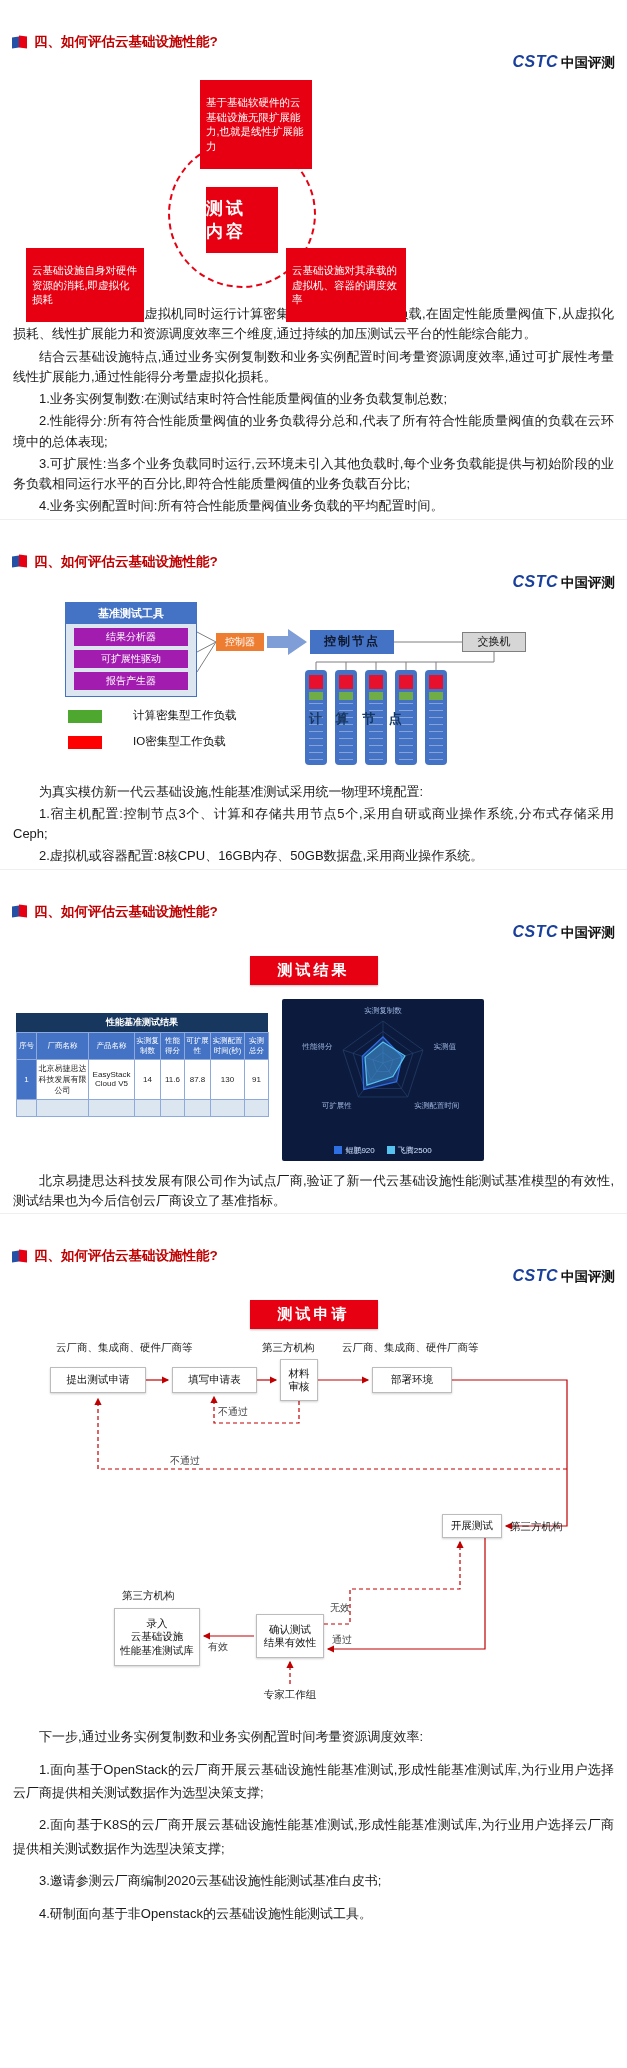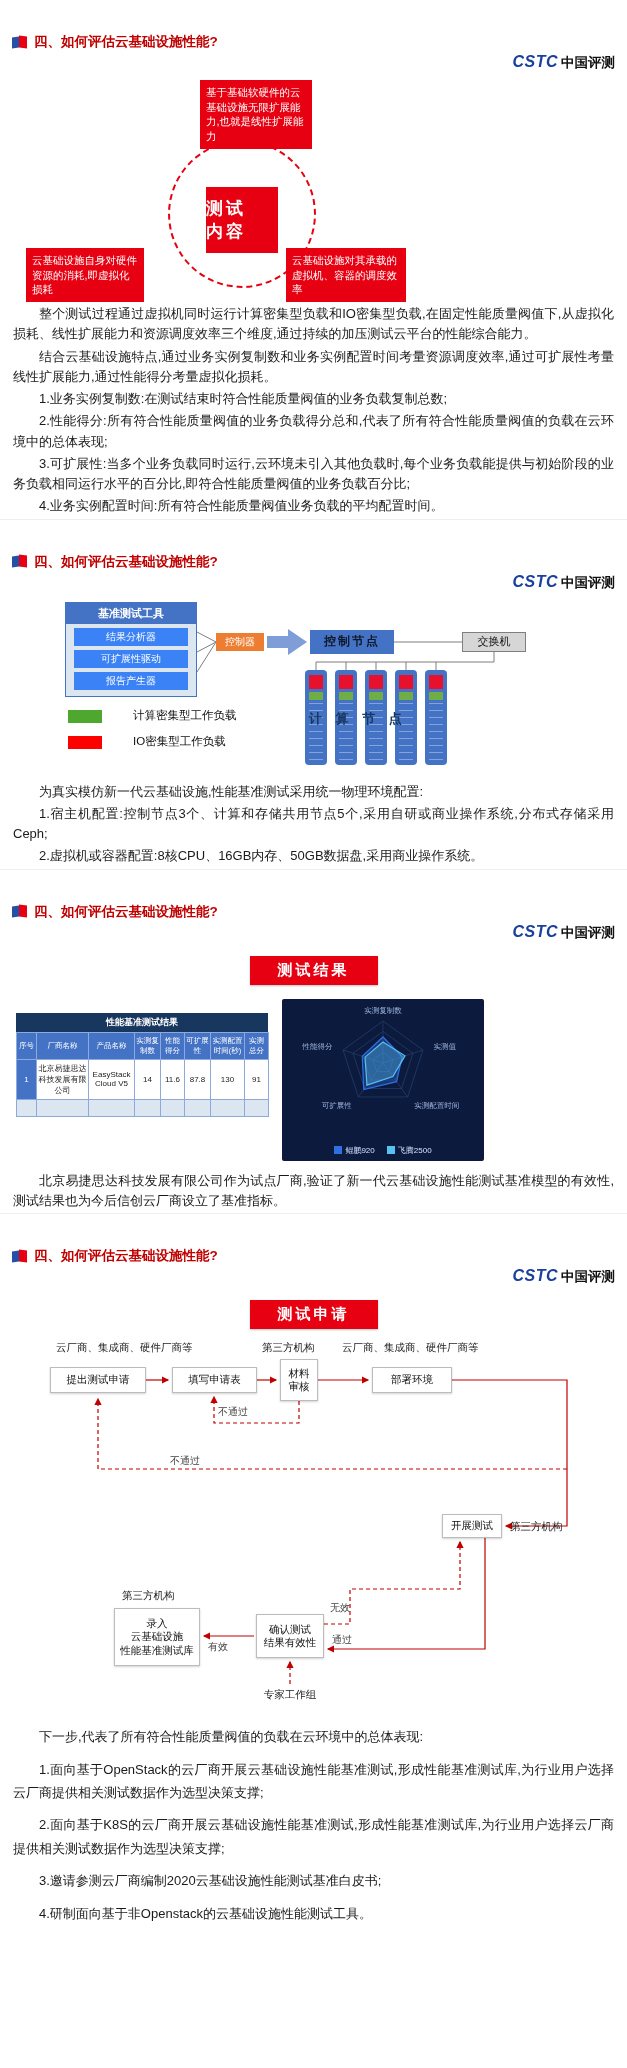--- a/index.html
+++ b/index.html
@@ -16,29 +16,29 @@
   .logo i{font-style:italic;font-weight:bold;color:#1a3f9c;font-size:16px;letter-spacing:.5px;}
   .logo b{font-style:normal;color:#111;font-size:13.5px;margin-left:3px;}
   
   .banner-wrap{text-align:center;margin:10px 0 10px;}
   .banner{display:inline-block;background:#e60012;color:#fff;font-weight:bold;font-size:15px;padding:5px 28px;letter-spacing:3px;box-shadow:0 1px 2px rgba(0,0,0,.25);}
   
   .para{font-size:13px;line-height:1.56;margin:0 13px 2px 13px;text-indent:2em;text-align:justify;color:#1a1a1a;}
   .sec4 .para{line-height:1.8;margin-bottom:9px;}
   
   .d1{position:relative;height:224px;margin-top:4px;}
-  .redbox{position:absolute;background:#e60012;color:#fff;font-size:10.5px;line-height:1.4;padding:5px 6px;box-sizing:border-box;}
+  .redbox{position:absolute;background:#e60012;color:#fff;font-size:10.5px;line-height:1.4;padding:15px 6px;box-sizing:border-box;}
   .d1-circle{position:absolute;left:168px;top:60px;width:148px;height:148px;border:2px dashed #e60012;border-radius:50%;box-sizing:border-box;}
   .d1-center{position:absolute;left:206px;top:107px;width:72px;height:66px;background:#e60012;color:#fff;display:flex;flex-direction:column;align-items:flex-start;justify-content:center;font-size:17px;font-weight:bold;letter-spacing:3px;}
   
   .d2{position:relative;height:178px;margin:2px 10px 6px 10px;}
   .d2 svg{position:absolute;left:0;top:0;}
   .toolpanel{position:absolute;left:55px;top:4px;width:132px;background:#dce6f1;border:1px solid #4472c4;padding-bottom:6px;box-sizing:border-box;}
   .toolpanel .tp-title{background:#4472c4;color:#fff;font-size:11px;text-align:center;padding:3px 0;font-weight:bold;}
-  .tool{background:#3b82f6;color:#fff;font-size:10px;text-align:center;margin:4px 8px 0 8px;padding:2px 0;}
+  .tool{background:#a21caf;color:#fff;font-size:10px;text-align:center;margin:4px 8px 0 8px;padding:2px 0;}
   .ctrl{position:absolute;left:206px;top:35px;width:48px;height:18px;background:#ed7d31;color:#fff;font-size:10px;display:flex;align-items:center;justify-content:center;}
   .cnode{position:absolute;left:300px;top:32px;width:84px;height:24px;background:#4472c4;color:#0f172a;font-size:12px;font-weight:bold;display:flex;align-items:center;justify-content:center;letter-spacing:2px;}
   .switch{position:absolute;left:452px;top:34px;width:64px;height:20px;background:#d6d6d6;border:1px solid #7f7f7f;color:#111;font-size:11px;display:flex;align-items:center;justify-content:center;box-sizing:border-box;}
   .tower{position:absolute;top:72px;width:22px;height:95px;background:#4472c4;border-radius:4px;display:flex;flex-direction:column;}
   .t-red{height:14px;margin:5px 4px 0 4px;background:#e8112d;}
   .t-green{height:8px;margin:3px 4px 0 4px;background:#70ad47;}
   .t-body{flex:1;margin:3px 4px 5px 4px;background:repeating-linear-gradient(180deg,rgba(255,255,255,.35) 0 1px,transparent 1px 7px);}
   .compute-label{position:absolute;left:299px;top:112px;font-size:13px;font-weight:bold;color:#17375e;letter-spacing:5px;white-space:nowrap;}
   .lg-item{position:absolute;left:58px;display:flex;align-items:flex-end;font-size:11.5px;color:#111;gap:23px;}
   .lg-item i{display:inline-block;width:34px;height:13px;margin-right:8px;}
@@ -294,18 +294,18 @@
       <span>性能基准测试库</span>
     </div>
 
     <div class="elabel" style="left:208px;top:66px;">不通过</div>
     <div class="elabel" style="left:160px;top:115px;">不通过</div>
     <div class="elabel" style="left:320px;top:262px;">无效</div>
     <div class="elabel" style="left:322px;top:294px;">通过</div>
     <div class="elabel" style="left:198px;top:301px;">有效</div>
   </div>
 
-  <p class="para">下一步,代表了所有符合性能质量阀值的负载在云环境中的总体表现:</p>
+  <p class="para">下一步,通过业务实例复制数和业务实例配置时间考量资源调度效率:</p>
   <p class="para">1.面向基于OpenStack的云厂商开展云基础设施性能基准测试,形成性能基准测试库,为行业用户选择云厂商提供相关测试数据作为选型决策支撑;</p>
   <p class="para">2.面向基于K8S的云厂商开展云基础设施性能基准测试,形成性能基准测试库,为行业用户选择云厂商提供相关测试数据作为选型决策支撑;</p>
   <p class="para">3.邀请参测云厂商编制2020云基础设施性能测试基准白皮书;</p>
   <p class="para">4.研制面向基于非Openstack的云基础设施性能测试工具。</p>
 </div>
 
 </body></html>

